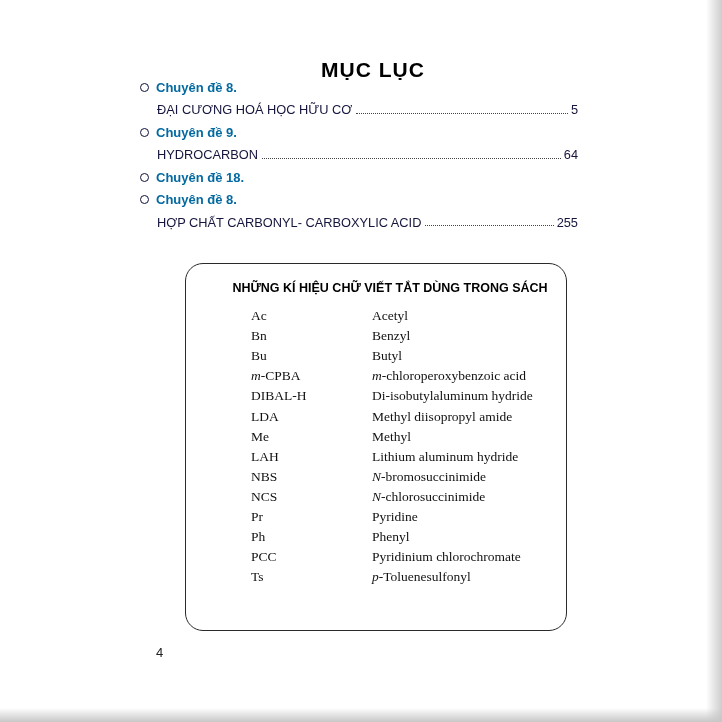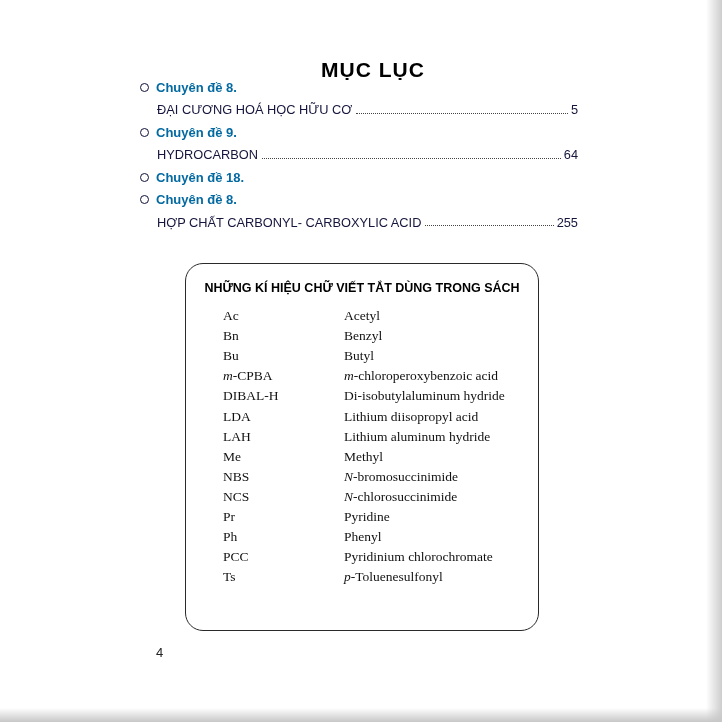--- a/index.html
+++ b/index.html
@@ -40,21 +40,21 @@
     padding-left: 17px; font-size: 12.8px; color: #15153d;
   }
   .toc-title { white-space: nowrap; }
   .dots {
     flex: 1; height: 0; margin: 7px 3px 0 4px;
     border-bottom: 1.6px dotted #444;
   }
   .toc-page { white-space: nowrap; }
   .abbr-box {
     position: absolute; left: 185px; top: 263px; width: 352px; height: 366px;
-    border: 1.5px solid #2a2a2a; border-radius: 18px; background: #fff;
+    border: 1.5px solid #2a2a2a; border-radius: 18px; background: #fff; padding-left: 28px;
   }
   .abbr-title {
     margin-top: 17px; text-align: center;
     font-size: 12.5px; font-weight: bold; color: #000;
   }
   .abbr-list {
     margin: 11px 0 3px 37px;
     font-family: "Liberation Serif", serif;
     font-size: 13.5px; color: #111;
   }
@@ -124,29 +124,29 @@
         <div class="abbr-row">
           <span class="abbr-key"><i>m</i><span>-CPBA</span></span>
           <span class="abbr-full"><i>m</i><span>-chloroperoxybenzoic acid</span></span>
         </div>
         <div class="abbr-row">
           <span class="abbr-key"><span>DIBAL-H</span></span>
           <span class="abbr-full"><span>Di-isobutylaluminum hydride</span></span>
         </div>
         <div class="abbr-row">
           <span class="abbr-key"><span>LDA</span></span>
-          <span class="abbr-full"><span>Lithium diisopropyl acid</span></span>
+          <span class="abbr-full"><span>Methyl diisopropyl amide</span></span>
+        </div>
+        <div class="abbr-row">
+          <span class="abbr-key"><span>Me</span></span>
+          <span class="abbr-full"><span>Methyl</span></span>
         </div>
         <div class="abbr-row">
           <span class="abbr-key"><span>LAH</span></span>
           <span class="abbr-full"><span>Lithium aluminum hydride</span></span>
-        </div>
-        <div class="abbr-row">
-          <span class="abbr-key"><span>Me</span></span>
-          <span class="abbr-full"><span>Methyl</span></span>
         </div>
         <div class="abbr-row">
           <span class="abbr-key"><span>NBS</span></span>
           <span class="abbr-full"><i>N</i><span>-bromosuccinimide</span></span>
         </div>
         <div class="abbr-row">
           <span class="abbr-key"><span>NCS</span></span>
           <span class="abbr-full"><i>N</i><span>-chlorosuccinimide</span></span>
         </div>
         <div class="abbr-row">

